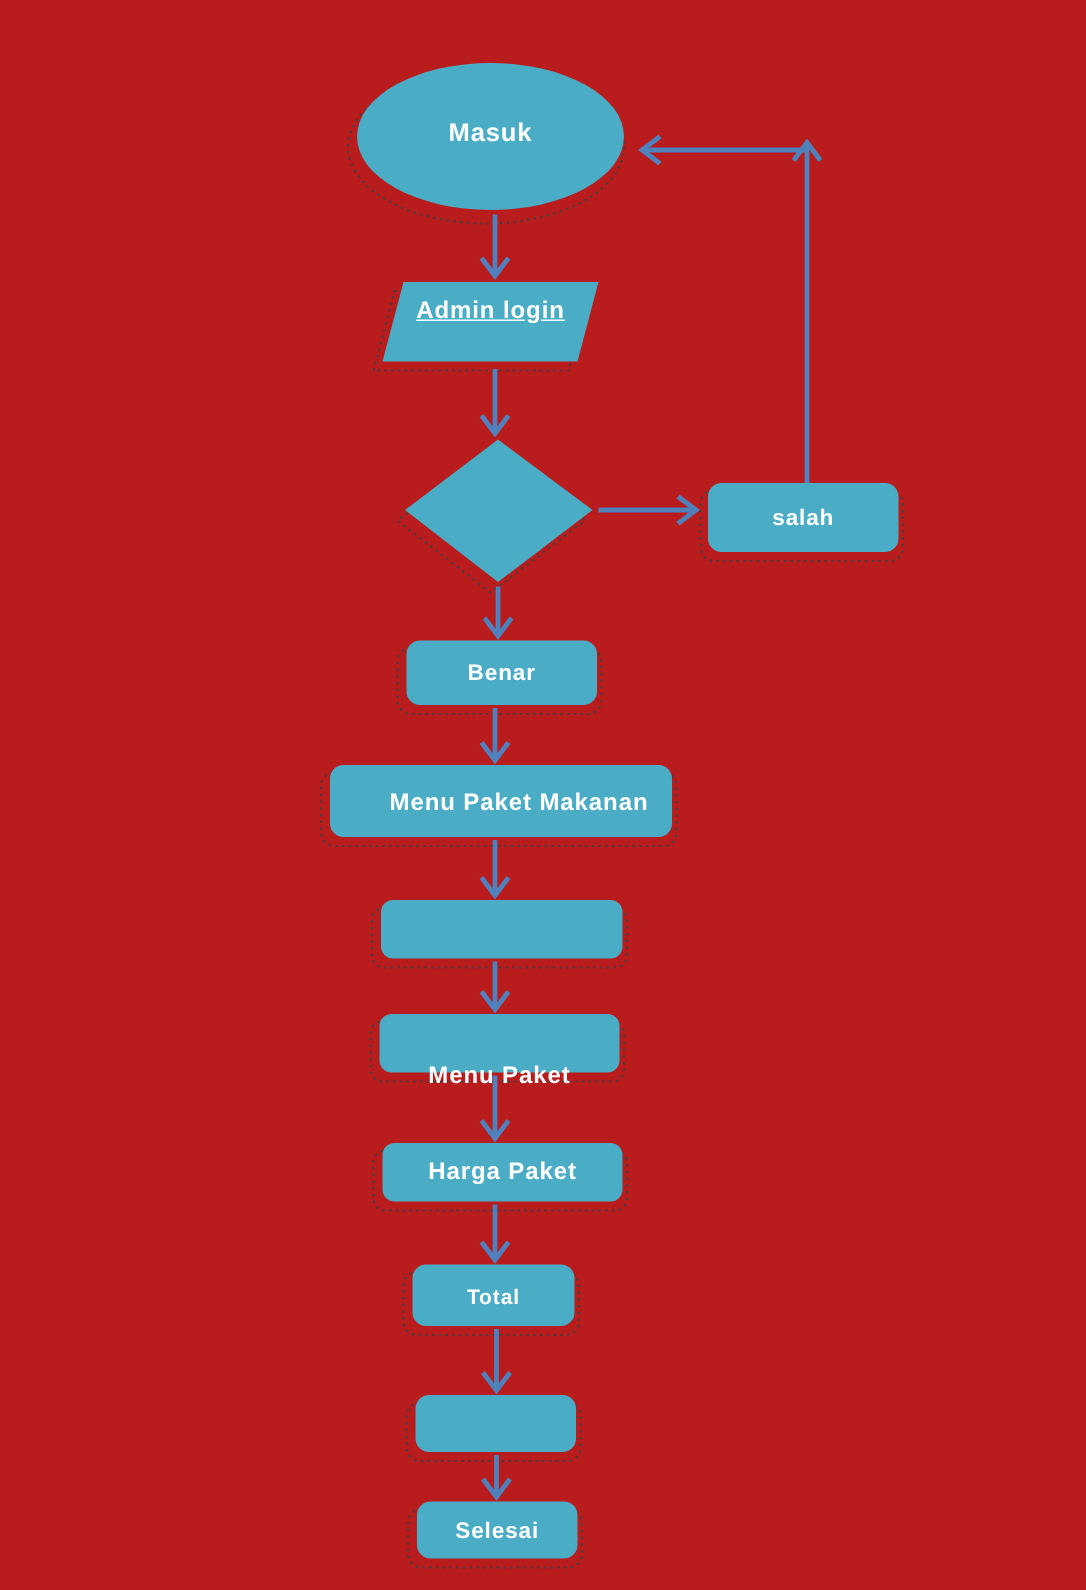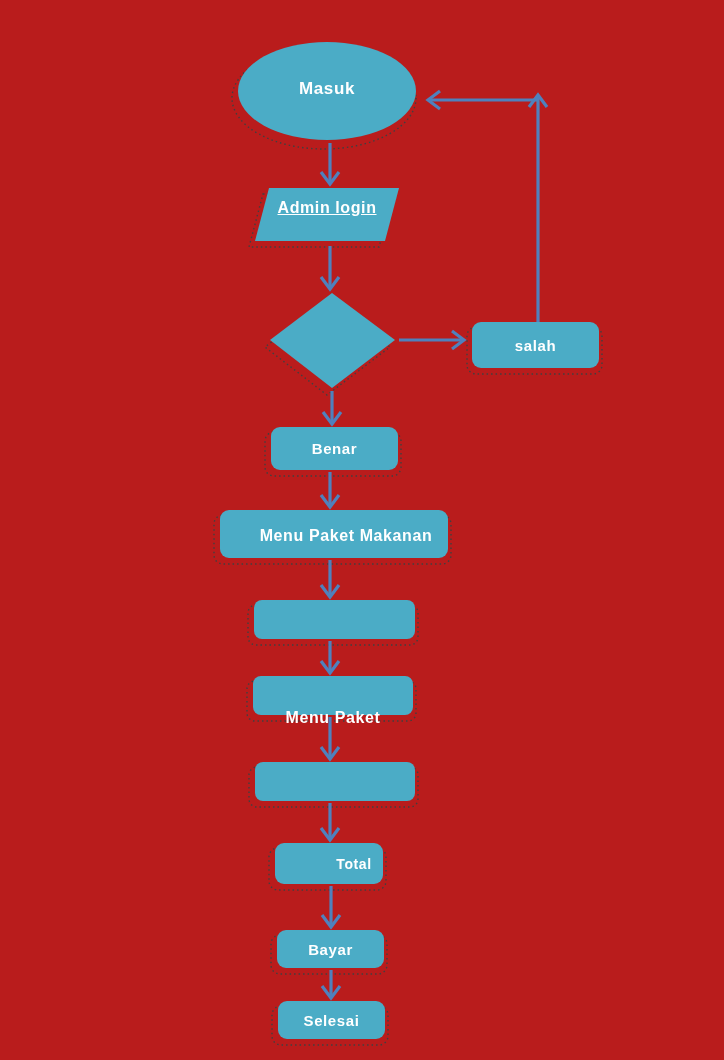--- a/index.html
+++ b/index.html
@@ -150,20 +150,20 @@
 
   <div class="node-label" style="left:472px; top:322px; width:127px; height:46px;">salah</div>
 
   <div class="node-label" style="left:271px; top:427px; width:127px; height:43px;">Benar</div>
 
   <div class="node-label fs16" style="left:220px; top:510px; width:228px; height:52px;margin-left:12px;">Menu Paket Makanan</div>
 
 
   <div class="node-label fs16" style="left:253px; top:698px; width:160px; height:39px;">Menu Paket</div>
 
+  <div class="node-label fs16" style="left:255px; top:762px; width:160px; height:39px;">Harga Paket</div>
 
-  <div class="node-label fs14" style="left:275px; top:843px; width:108px; height:41px;padding-left:25px;">Total</div>
+  <div class="node-label fs14" style="left:275px; top:843px; width:108px; height:41px;">Total</div>
 
-  <div class="node-label" style="left:277px; top:930px; width:107px; height:38px;">Bayar</div>
 
   <div class="node-label" style="left:278px; top:1001px; width:107px; height:38px;">Selesai</div>
 
 </div>
 
 </body></html>

